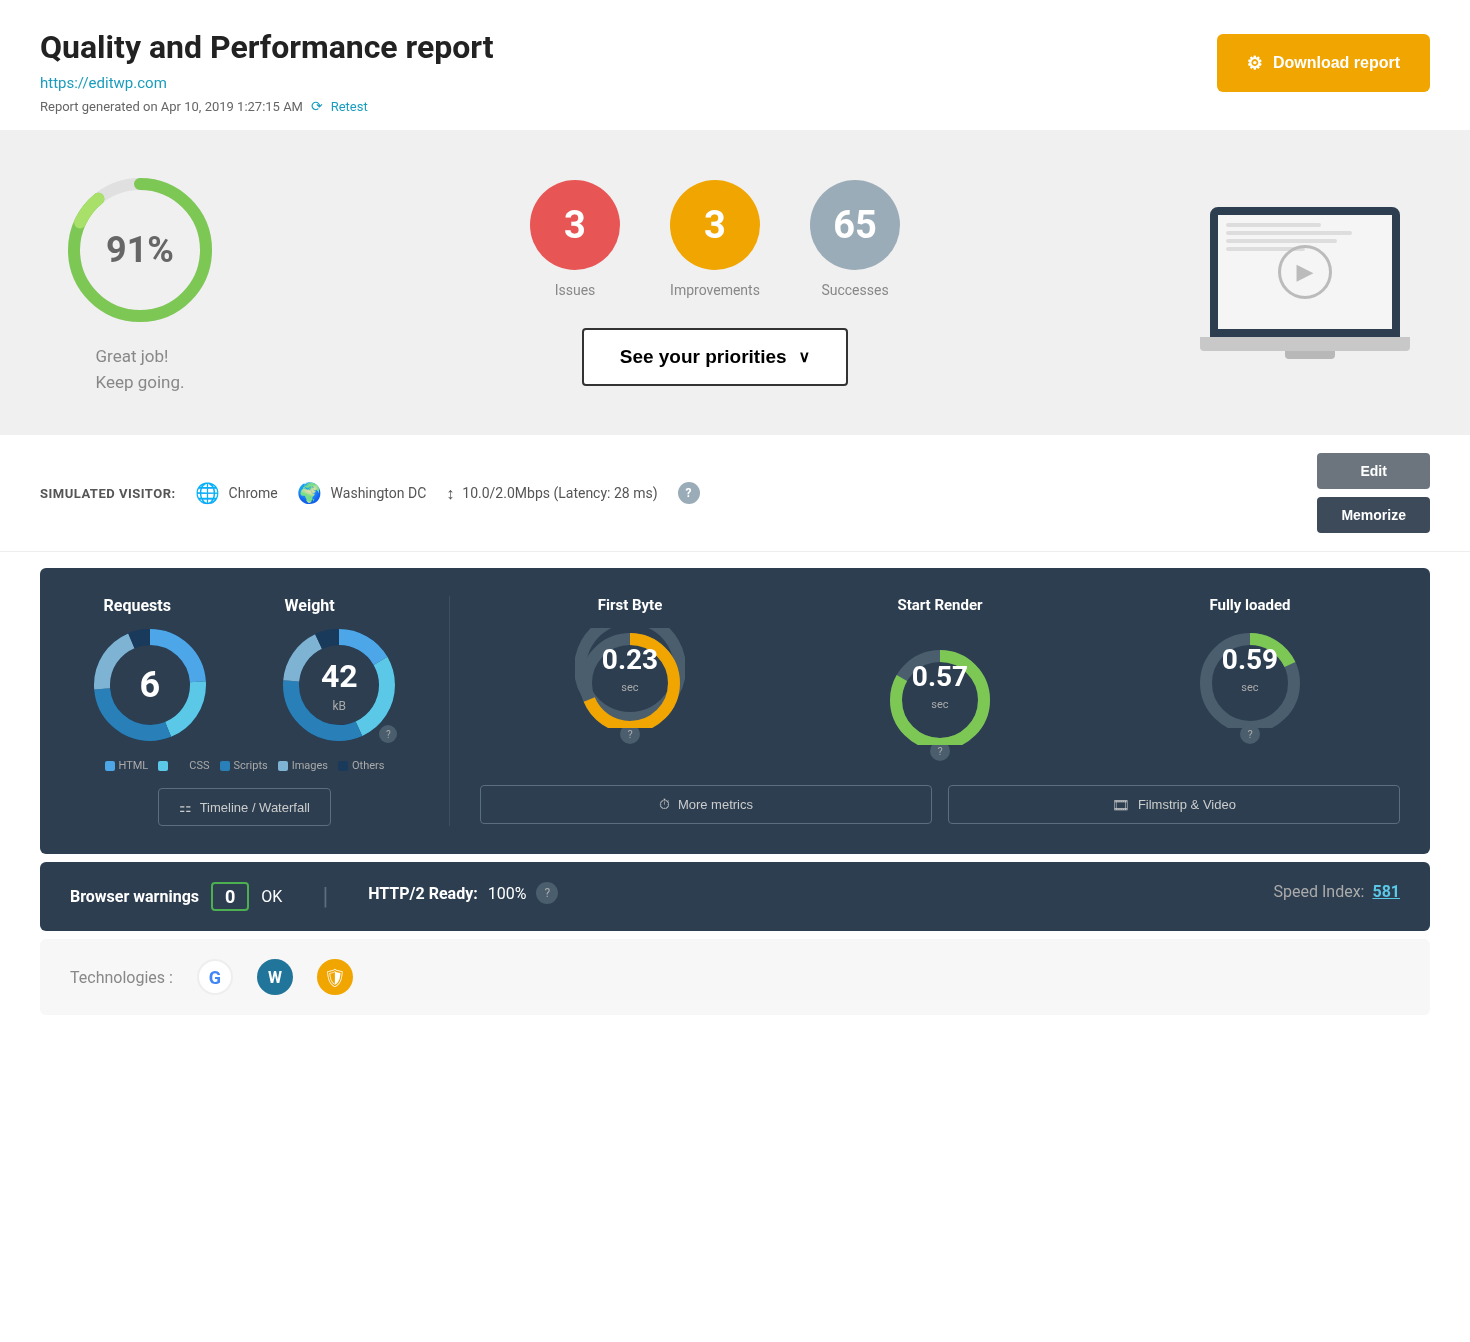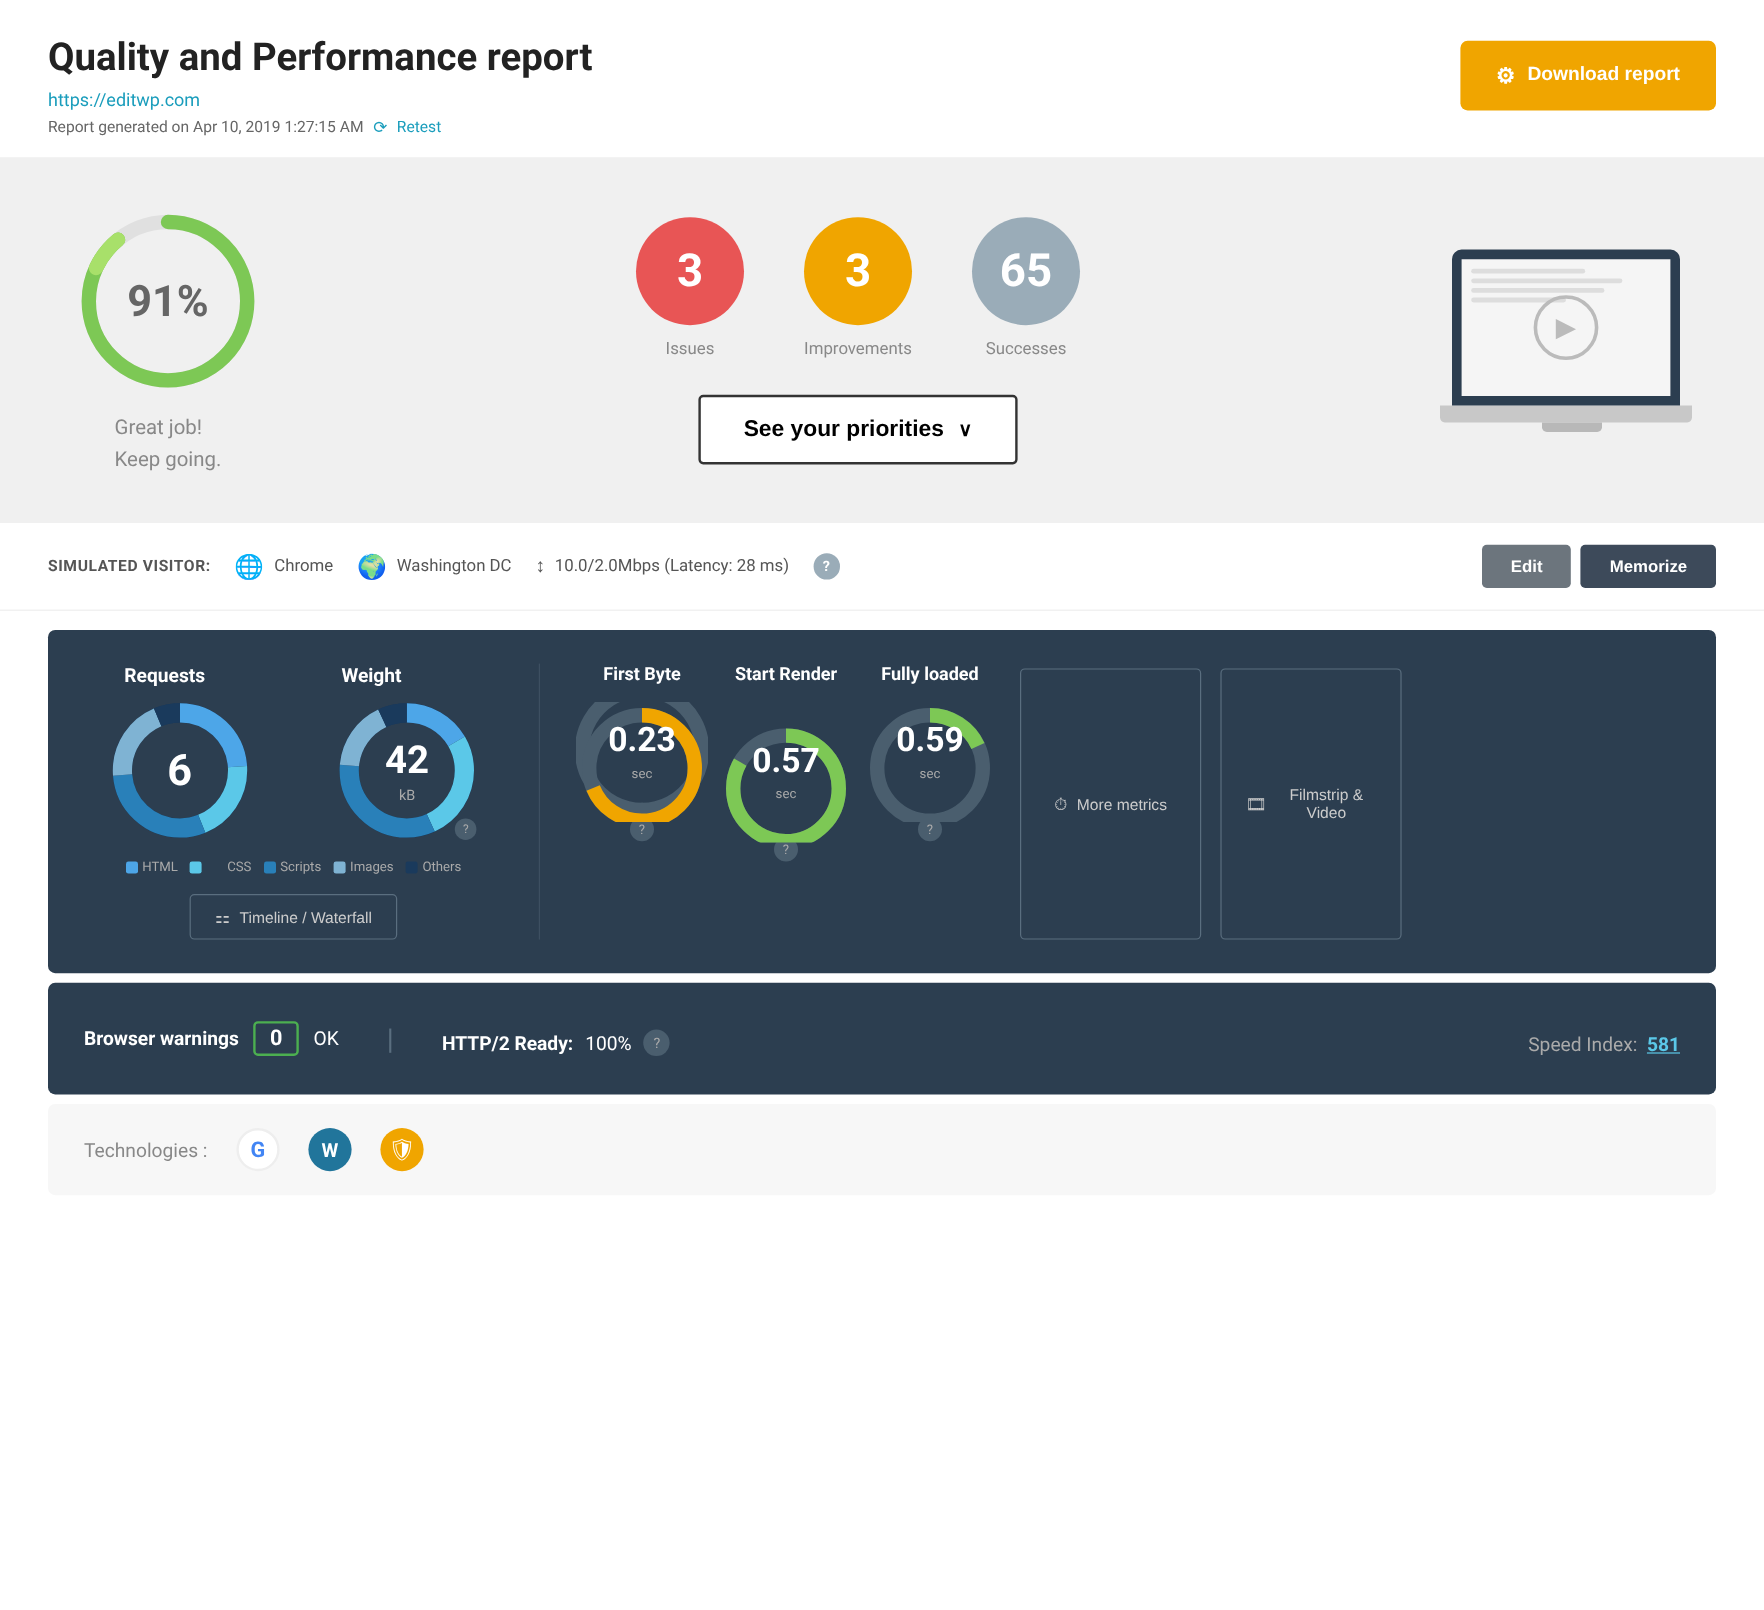--- a/index.html
+++ b/index.html
@@ -92,21 +92,21 @@
   </div>
   <div style="display: flex; align-items: center; gap: 8px;">
     <span style="font-size: 20px;">🌍</span>
     <span style="font-size: 14px; color: #555;">Washington DC</span>
   </div>
   <div style="display: flex; align-items: center; gap: 8px;">
     <span style="font-size: 16px; color: #555;">↕</span>
     <span style="font-size: 14px; color: #555;">10.0/2.0Mbps (Latency: 28 ms)</span>
   </div>
   <span style="width: 22px; height: 22px; border-radius: 50%; background: #9aacb8; color: #fff; display: inline-flex; align-items: center; justify-content: center; font-size: 12px; font-weight: 700; cursor: pointer;">?</span>
-  <div style="margin-left: auto; display: flex; gap: 8px;">
+  <div style="margin-left: auto; display: flex; gap: 8px; flex-direction: column;">
     <button style="background: #6c757d; color: #fff; border: none; border-radius: 4px; padding: 10px 24px; font-size: 14px; font-weight: 600; cursor: pointer;">Edit</button>
     <button style="background: #3d4a5a; color: #fff; border: none; border-radius: 4px; padding: 10px 24px; font-size: 14px; font-weight: 600; cursor: pointer;">Memorize</button>
   </div>
 </div>
 
 <div style="background: #2c3e50; margin: 16px 40px 0; border-radius: 6px; padding: 28px 30px; display: flex; gap: 0;">
 
   <div style="flex: 0 0 380px; padding-right: 30px; border-right: 1px solid #3d4f61;">
     <div style="display: flex; gap: 80px; margin-bottom: 10px;">
       <span style="font-size: 16px; font-weight: 700; color: #fff; flex: 1; text-align: center;">Requests</span>
@@ -166,21 +166,21 @@
       </div>
     </div>
     <div style="display: flex; justify-content: center;">
       <button style="background: transparent; border: 1px solid #5a6e7f; color: #ccc; border-radius: 4px; padding: 10px 20px; font-size: 13px; cursor: pointer; display: flex; align-items: center; gap: 8px;">
         <span style="font-size: 14px;">⚏</span>
         <span>Timeline / Waterfall</span>
       </button>
     </div>
   </div>
 
-  <div style="flex: 1; padding-left: 30px; display: flex; flex-direction: row; gap: 20px;">
+  <div style="flex: 1; padding-left: 30px; display: flex; flex-direction: column; gap: 20px;">
     <div style="display: flex; justify-content: space-around; gap: 10px;">
 
       <div style="display: flex; flex-direction: column; align-items: center;">
         <span style="font-size: 15px; font-weight: 700; color: #fff; margin-bottom: 14px;">First Byte</span>
         <div style="position: relative; width: 110px; height: 90px; display: flex; align-items: center; justify-content: center;">
           <svg width="110" height="100" style="position: absolute; top: 0; left: 0;">
             <path d="M 55 90 A 50 50 0 1 1 55.01 90" fill="none" stroke="#4a5e6e" stroke-width="12" stroke-linecap="round" transform="rotate(0, 55, 55)" style="clip-path: none;"></path>
 
             <circle cx="55" cy="55" r="44" fill="none" stroke="#4a5e6e" stroke-width="12" stroke-dasharray="277 277" transform="rotate(-90, 55, 55)"></circle>
             <circle cx="55" cy="55" r="44" fill="none" stroke="#f0a500" stroke-width="12" stroke-dasharray="190 277" transform="rotate(-90, 55, 55)"></circle>
@@ -230,21 +230,21 @@
         <span>More metrics</span>
       </button>
       <button style="background: transparent; border: 1px solid #5a6e7f; color: #ccc; border-radius: 4px; padding: 10px 20px; font-size: 13px; cursor: pointer; display: flex; align-items: center; gap: 8px; flex: 1; justify-content: center;">
         <span style="font-size: 14px;">🎞</span>
         <span>Filmstrip &amp; Video</span>
       </button>
     </div>
   </div>
 </div>
 
-<div style="background: #2c3e50; margin: 8px 40px 0; border-radius: 6px; padding: 32px 30px; display: flex; align-items: flex-end; gap: 30px;">
+<div style="background: #2c3e50; margin: 8px 40px 0; border-radius: 6px; padding: 20px 30px; display: flex; align-items: flex-start; gap: 30px;">
   <div style="display: flex; align-items: center; gap: 12px;">
     <span style="font-size: 16px; font-weight: 700; color: #fff;">Browser warnings</span>
     <div style="border: 2px solid #4caf50; color: #fff; font-size: 18px; font-weight: 700; padding: 2px 12px; border-radius: 4px;">
       <span>0</span>
     </div>
     <span style="font-size: 16px; color: #fff;">OK</span>
   </div>
   <div style="color: #5a6e7f; font-size: 24px; margin: 0 10px;">|</div>
   <div style="display: flex; align-items: center; gap: 10px;">
     <span style="font-size: 16px; font-weight: 700; color: #fff;">HTTP/2 Ready:</span>

